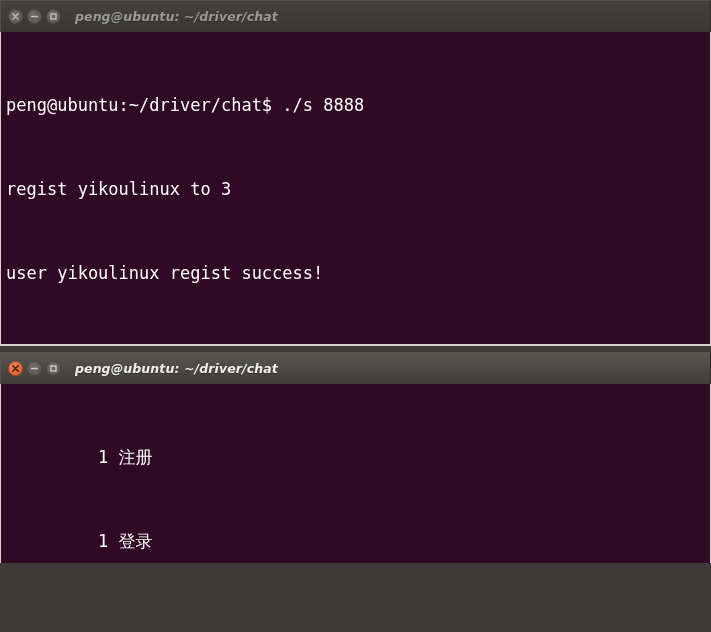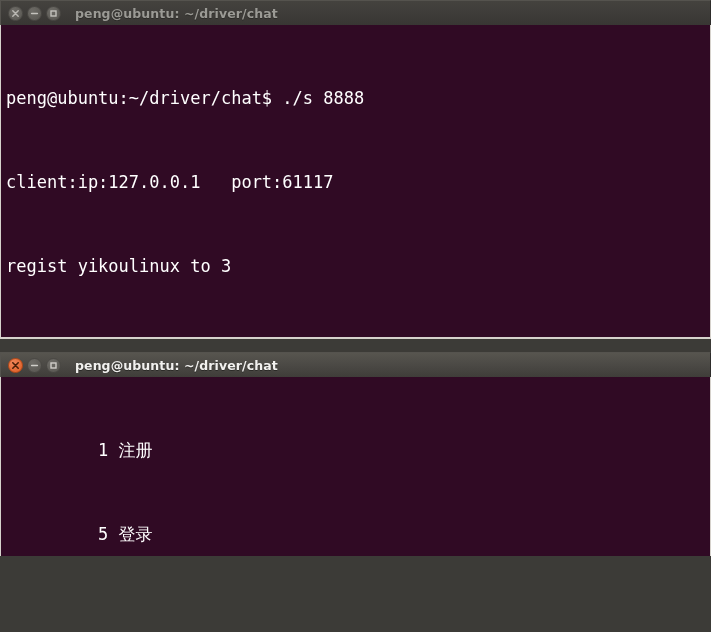--- a/index.html
+++ b/index.html
@@ -25,27 +25,28 @@
   .window {
     position: absolute;
     left: 0;
     width: 711px;
     box-sizing: border-box;
     overflow: hidden;
   }
 
   .titlebar {
     position: relative;
-    height: 25px;
+    height: 32px;
     box-sizing: border-box;
     display: flex;
     align-items: center;
     border-top: 1px solid #55534e;
     border-left: 1px solid #55534e;
     border-right: 1px solid #2e2d2b;
+    font-style: italic;
   }
   .titlebar.unfocused {
     background: linear-gradient(to bottom, #44423e 0%, #3e3c39 55%, #383633 100%);
   }
   .titlebar.focused {
     background: linear-gradient(to bottom, #57554f 0%, #4a4844 55%, #3f3d39 100%);
   }
 
   .win-buttons {
     display: flex;
@@ -147,21 +148,20 @@
             <rect x="2" y="2" width="5" height="5" fill="none" stroke="#c4c2bd" stroke-width="1.4"></rect>
           </svg>
         </div>
       </div>
       <div class="title-text unfocused">peng@ubuntu: ~/driver/chat</div>
     </div>
 
     <div class="term with-bottom">
       <div class="term-lines">
         <div class="line">peng@ubuntu:~/driver/chat$ ./s 8888</div>
-        <div class="line">client:ip:127.0.0.1   port:61117</div>
         <div class="line">regist yikoulinux to 3</div>
         <div class="line">user yikoulinux regist success!</div>
         
         
         
         
       </div>
     </div>
   </div>
 
@@ -184,21 +184,21 @@
             <rect x="2" y="2" width="5" height="5" fill="none" stroke="#d0cec9" stroke-width="1.4"></rect>
           </svg>
         </div>
       </div>
       <div class="title-text focused">peng@ubuntu: ~/driver/chat</div>
     </div>
 
     <div class="term">
       <div class="term-lines">
         <div class="line">         1 注册</div>
-        <div class="line">         5 登录</div>
+        <div class="line">         1 登录</div>
         <div class="line">         6 退出</div>
         
         
         
         
         
         
       </div>
     </div>
   </div>

